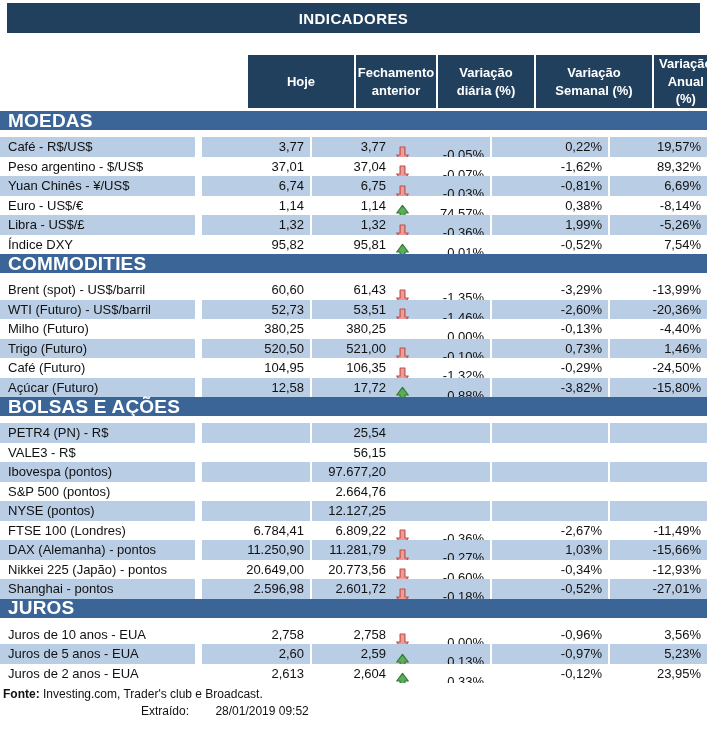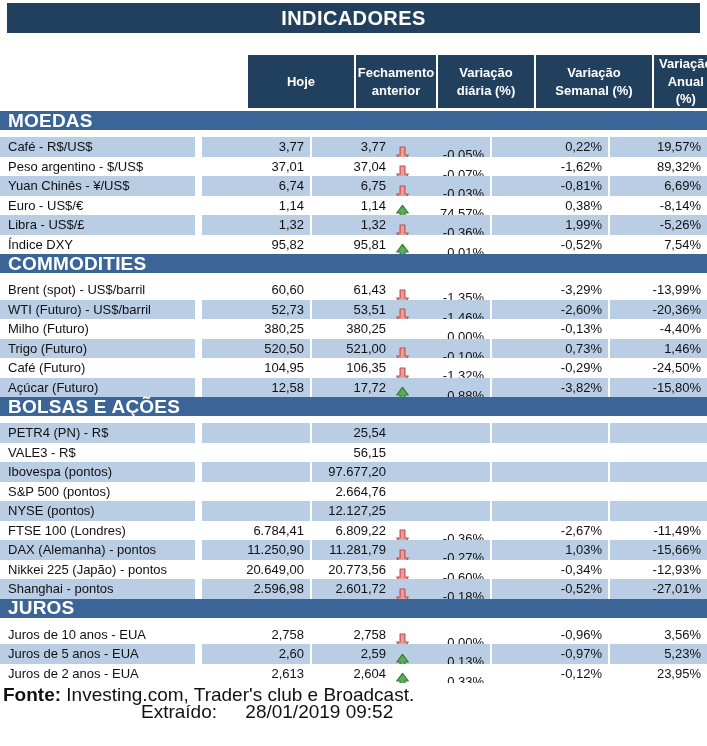--- a/index.html
+++ b/index.html
@@ -13,21 +13,21 @@
     --arrow-down-stroke:#C0504D;
   }
   *{box-sizing:border-box;}
   html,body{margin:0;padding:0;}
   body{
     width:707px;height:746px;background:#ffffff;color:#111;
     font-family:"Liberation Sans",sans-serif;font-size:13px;overflow:hidden;
   }
   .title-bar{
     margin:3px 7px 0 7px;height:30px;background:var(--title-bg);color:#fff;
-    font-weight:bold;font-size:20px;letter-spacing:.4px;
+    font-weight:bold;font-size:15px;letter-spacing:.4px;
     display:flex;align-items:center;justify-content:center;
   }
   .header-row{
     margin-top:22px;height:53px;
     display:grid;grid-template-columns:202px 108px 82px 98px 118px 1fr;padding-left:44px;
   }
   .header-spacer{background:#fff;}
   .header-cell{
     background:var(--header-bg);color:#fff;font-weight:bold;font-size:13px;line-height:1.35;
     display:flex;align-items:center;justify-content:center;text-align:center;
@@ -44,21 +44,21 @@
     height:19.5px;
   }
   .cell{height:100%;display:flex;align-items:center;overflow:hidden;white-space:nowrap;}
   .shaded .cell{background:var(--shaded-row);}
   .col-gap{background:#fff;height:100%;}
   .label-cell{padding-left:8px;}
   .num{justify-content:flex-end;padding-right:6px;}
   .fech-cell,.semanal-cell,.anual-cell{border-left:2px solid #fff;}
   .diaria-cell{display:flex;justify-content:space-between;padding:16px 6px 0 3px;}
   .arrow-box{width:16px;height:19px;display:flex;align-items:center;justify-content:flex-start;}
-  .footer{margin-top:3px;padding-left:3px;font-size:19px;line-height:17px;}
+  .footer{margin-top:3px;padding-left:3px;font-size:12px;line-height:17px;}
   .fonte-label,.extraido-label{font-weight:bold;}
   .fonte-label{font-weight:bold;}
   .fonte-line .fonte-text{font-weight:normal;}
   .extraido-line{padding-left:138px;}
   .extraido-label{font-weight:normal;}
   .extraido-value{margin-left:23px;}
 </style>
 </head>
 <body>
 

